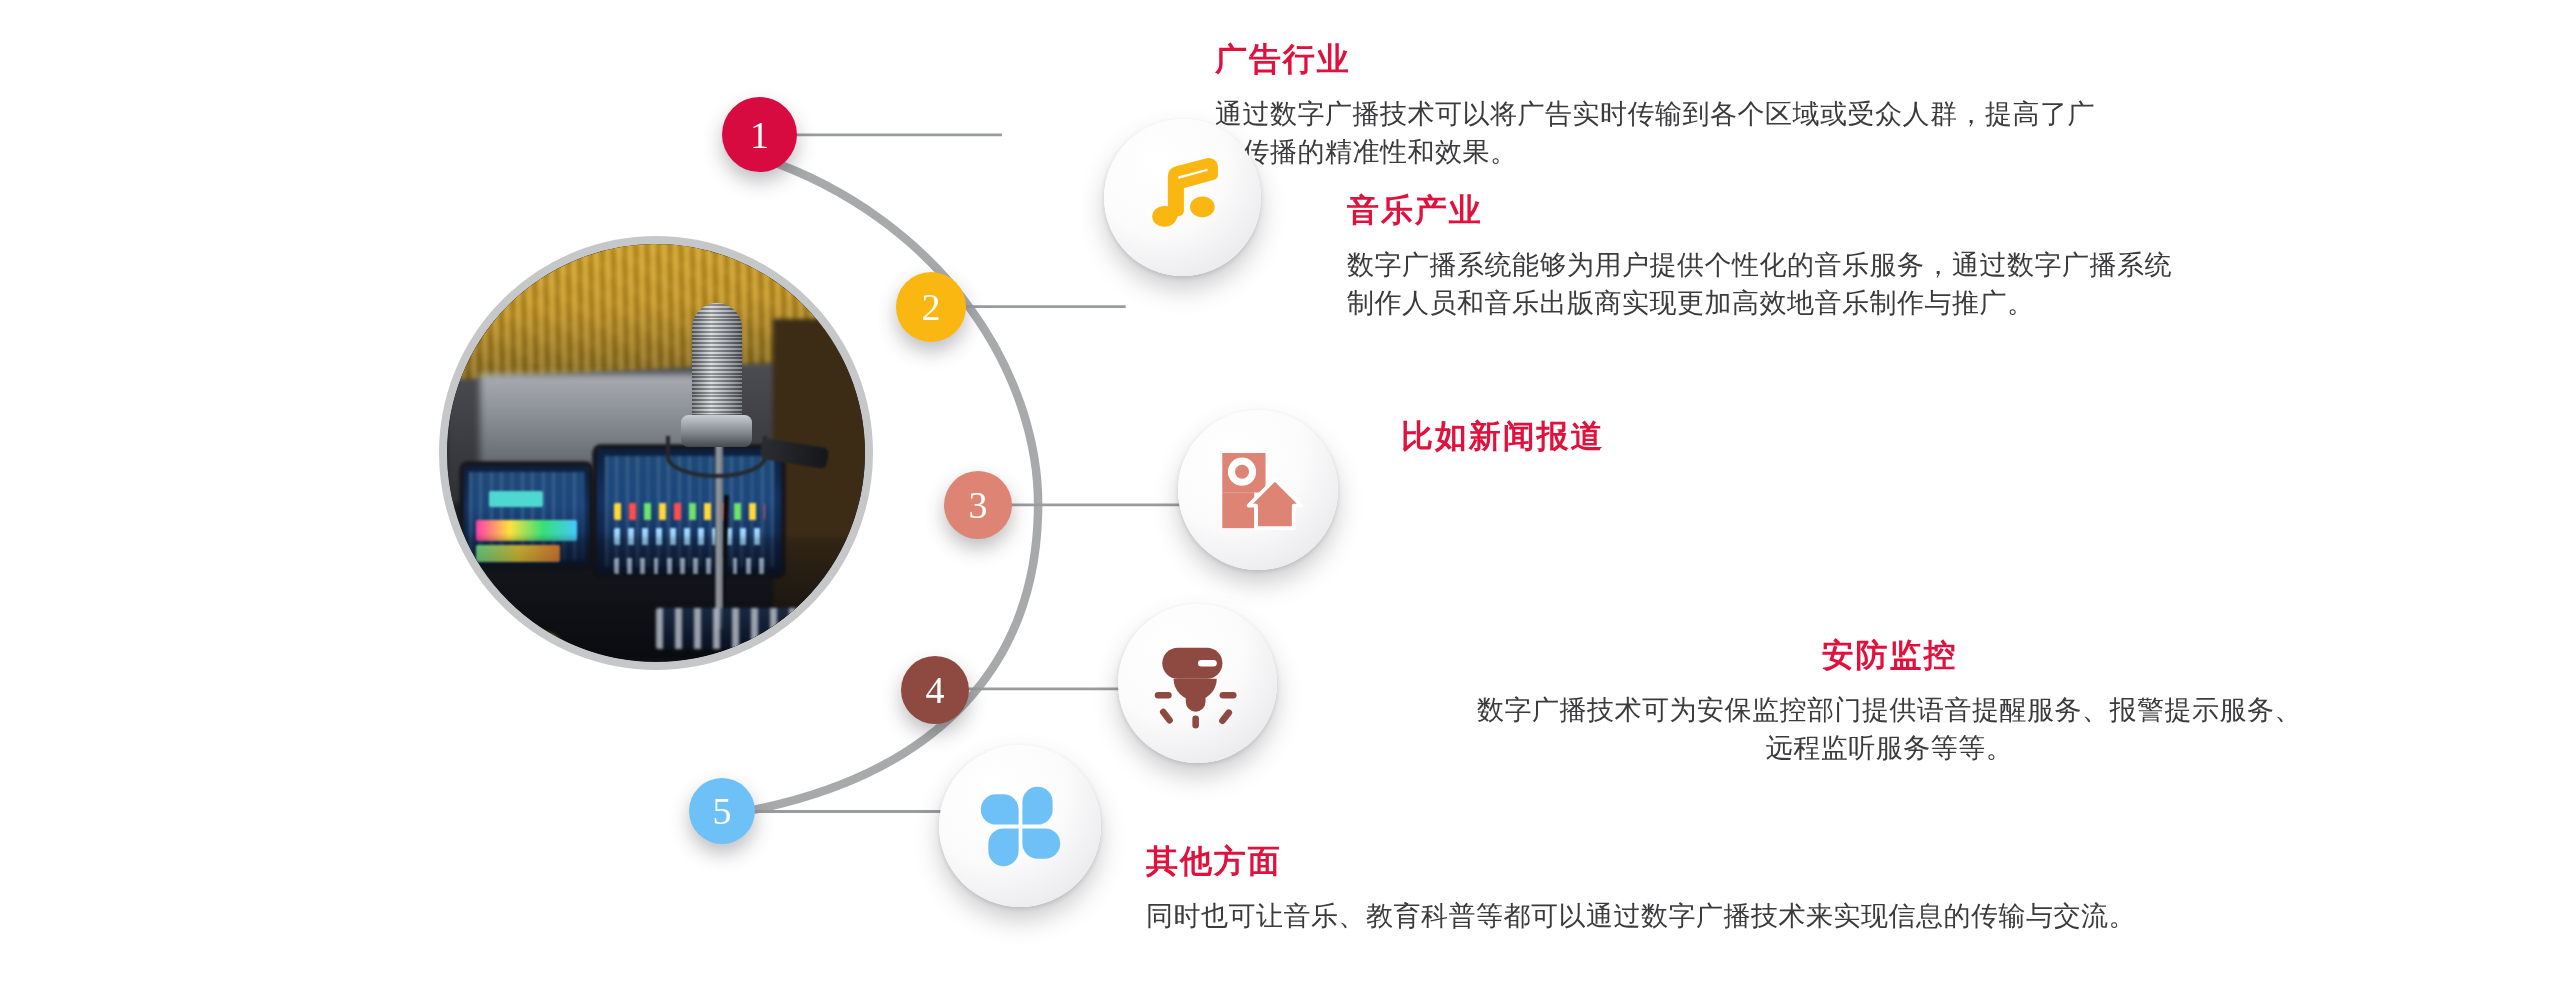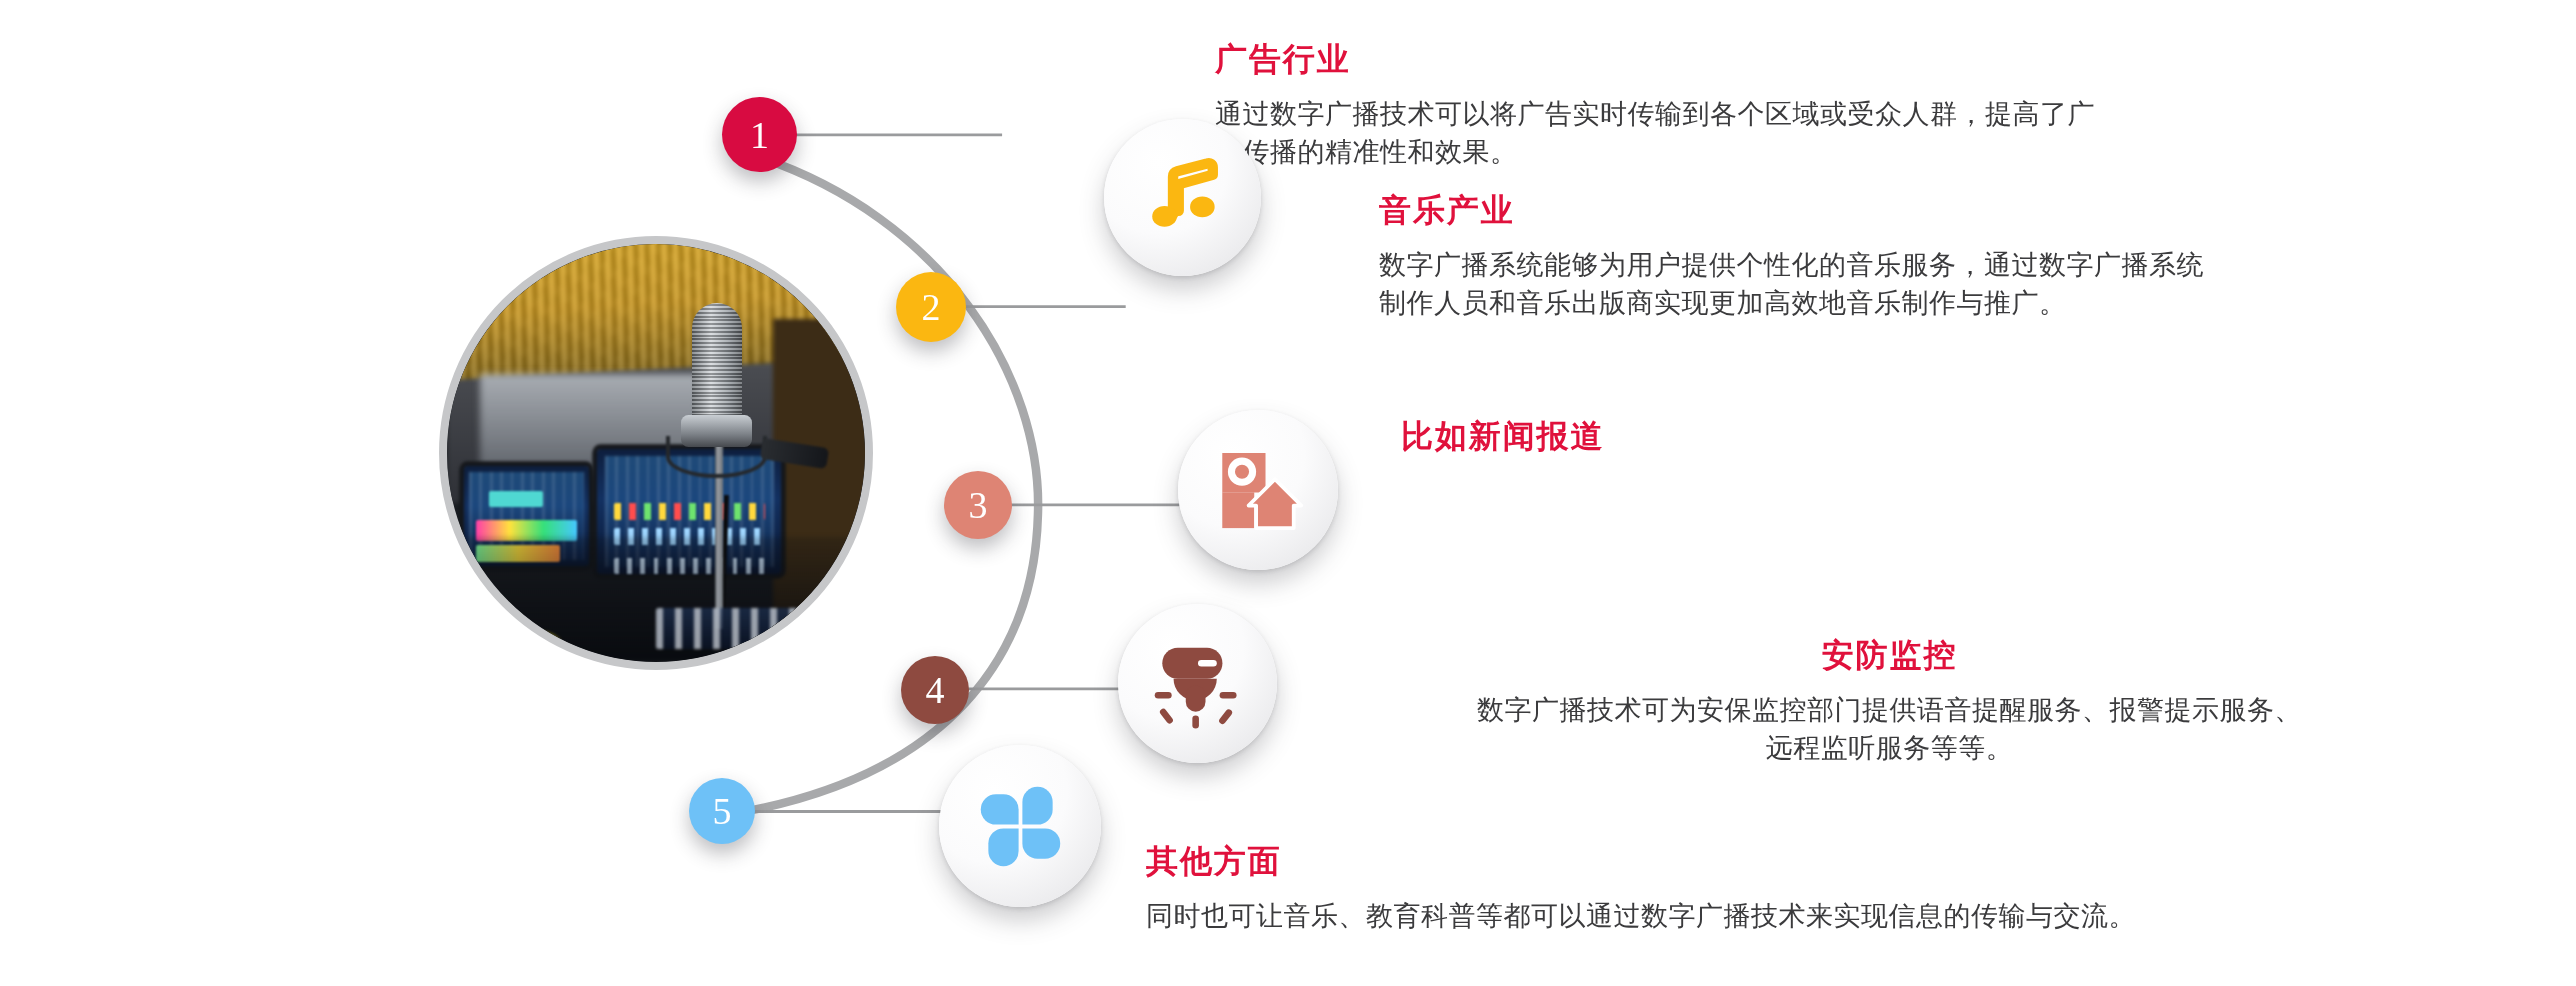--- a/index.html
+++ b/index.html
@@ -206,21 +206,21 @@
   <div class="badge" style="left: 896px; top: 272px; width: 70px; height: 70px; background: rgb(251, 183, 17);">
     <span>2</span>
   </div>
   <div class="icon-disc" style="left:1104px;top:119px;width:157px;height:157px;">
     <svg width="87" height="87" viewBox="0 0 92 92">
       <path d="M36 64 V24 c0-3 1.5-5 4.5-5.8 L72 10 c3.5-1 6 1 6 4.2 V22 L42 32 V60" fill="none" stroke="#fbb711" stroke-width="11" stroke-linejoin="round" stroke-linecap="round"></path>
       <ellipse cx="27" cy="66" rx="13" ry="11" fill="#fbb711"></ellipse>
       <ellipse cx="67" cy="56" rx="13" ry="11" fill="#fbb711"></ellipse>
     </svg>
   </div>
-  <div class="block" style="left:1347px;top:189px;width:1132px;margin-left:32px;">
+  <div class="block" style="left:1347px;top:189px;width:1132px;">
     <h3>音乐产业</h3>
     <p>数字广播系统能够为用户提供个性化的音乐服务，通过数字广播系统
 制作人员和音乐出版商实现更加高效地音乐制作与推广。</p>
   </div>
 
   <div class="badge" style="left: 944px; top: 471px; width: 68px; height: 68px; background: rgb(222, 132, 116);">
     <span>3</span>
   </div>
   <div class="icon-disc" style="left:1178px;top:410px;width:160px;height:160px;">
     <svg width="94" height="91" viewBox="0 0 100 96">

